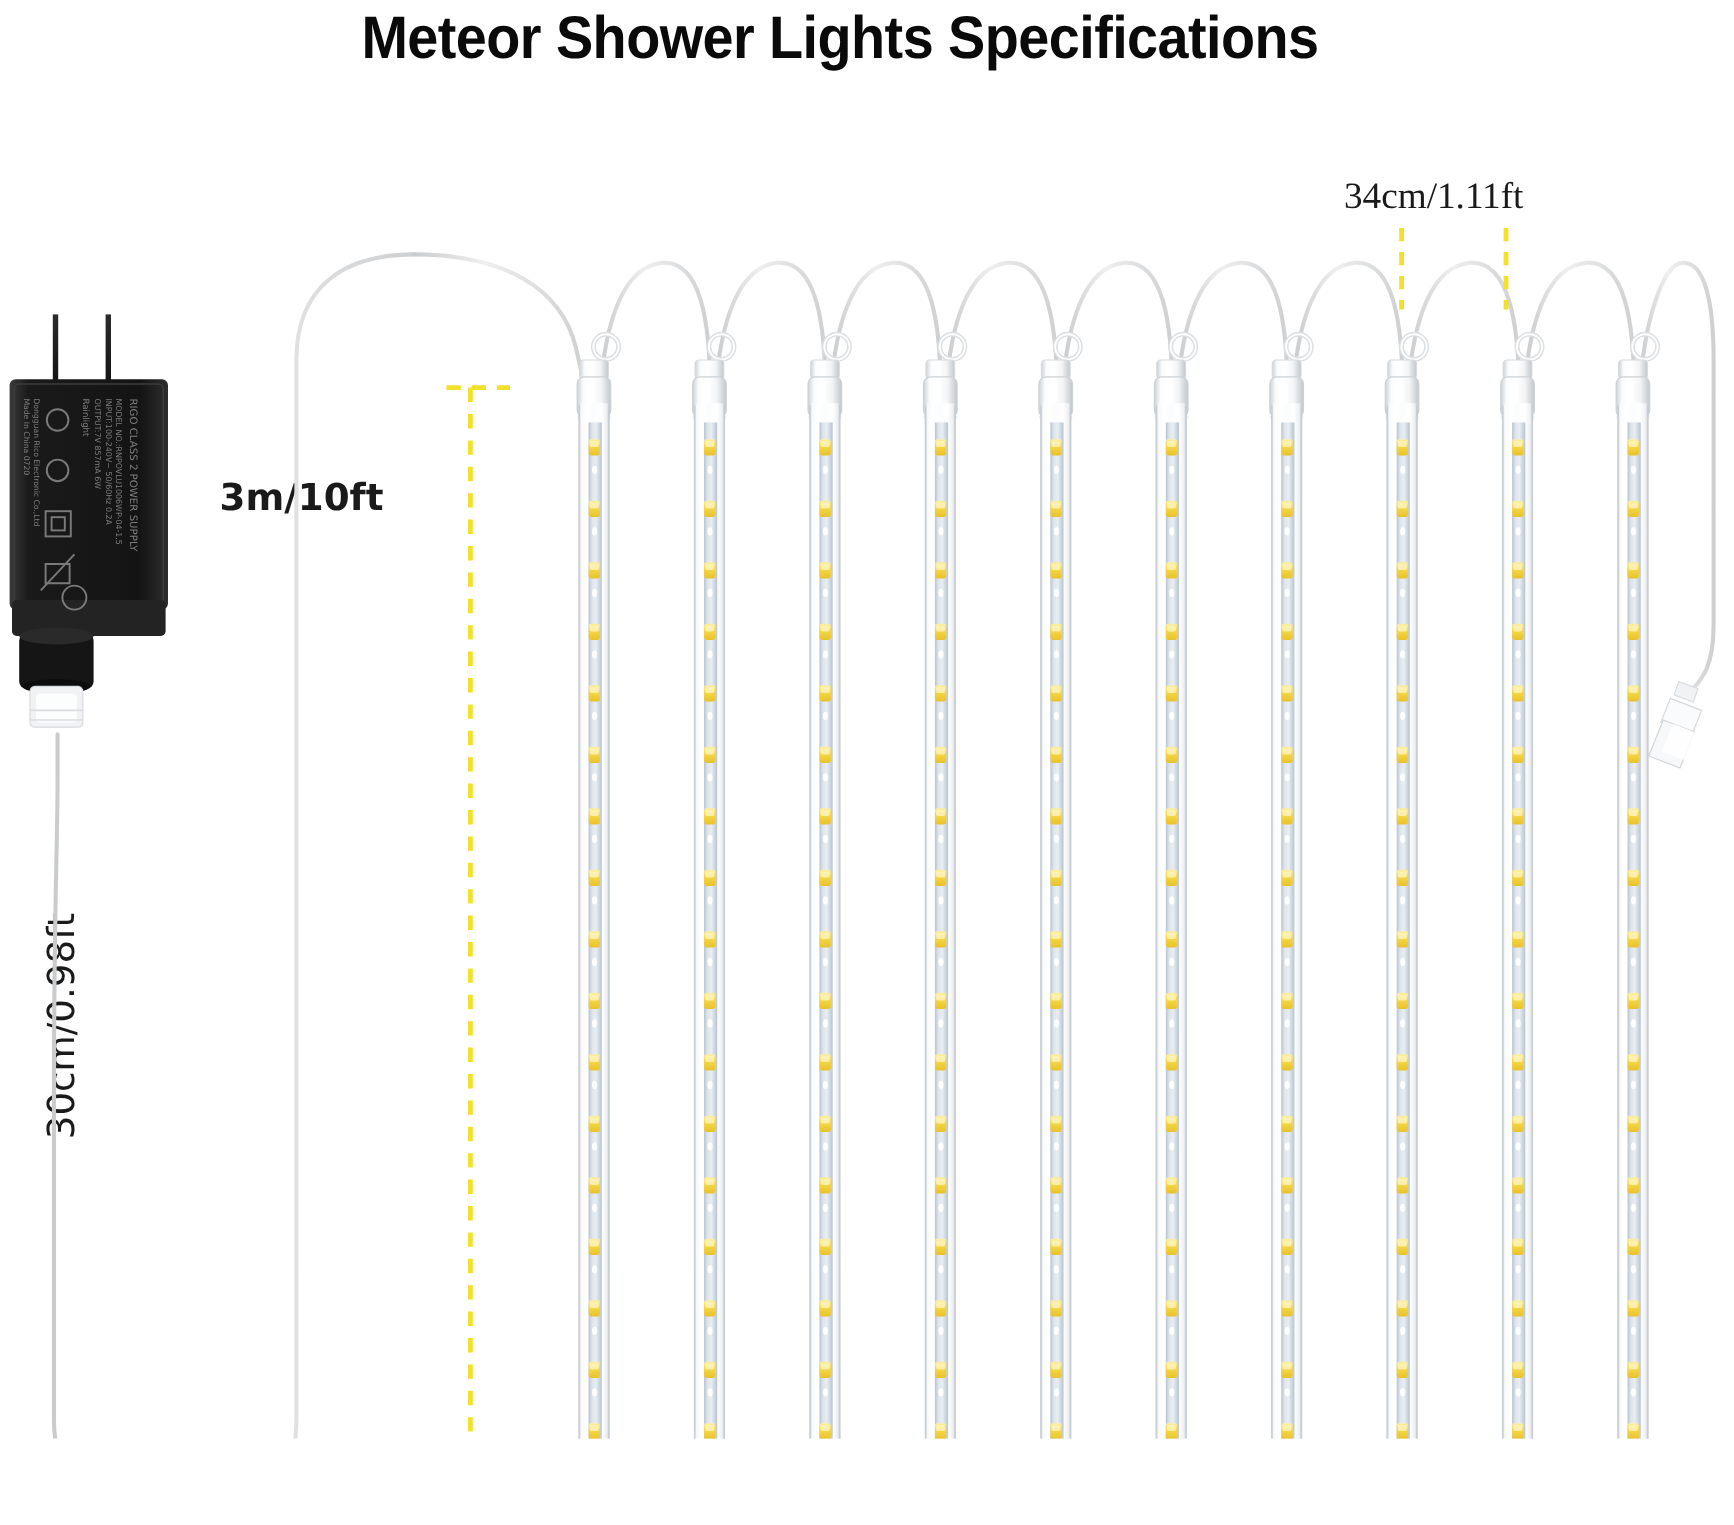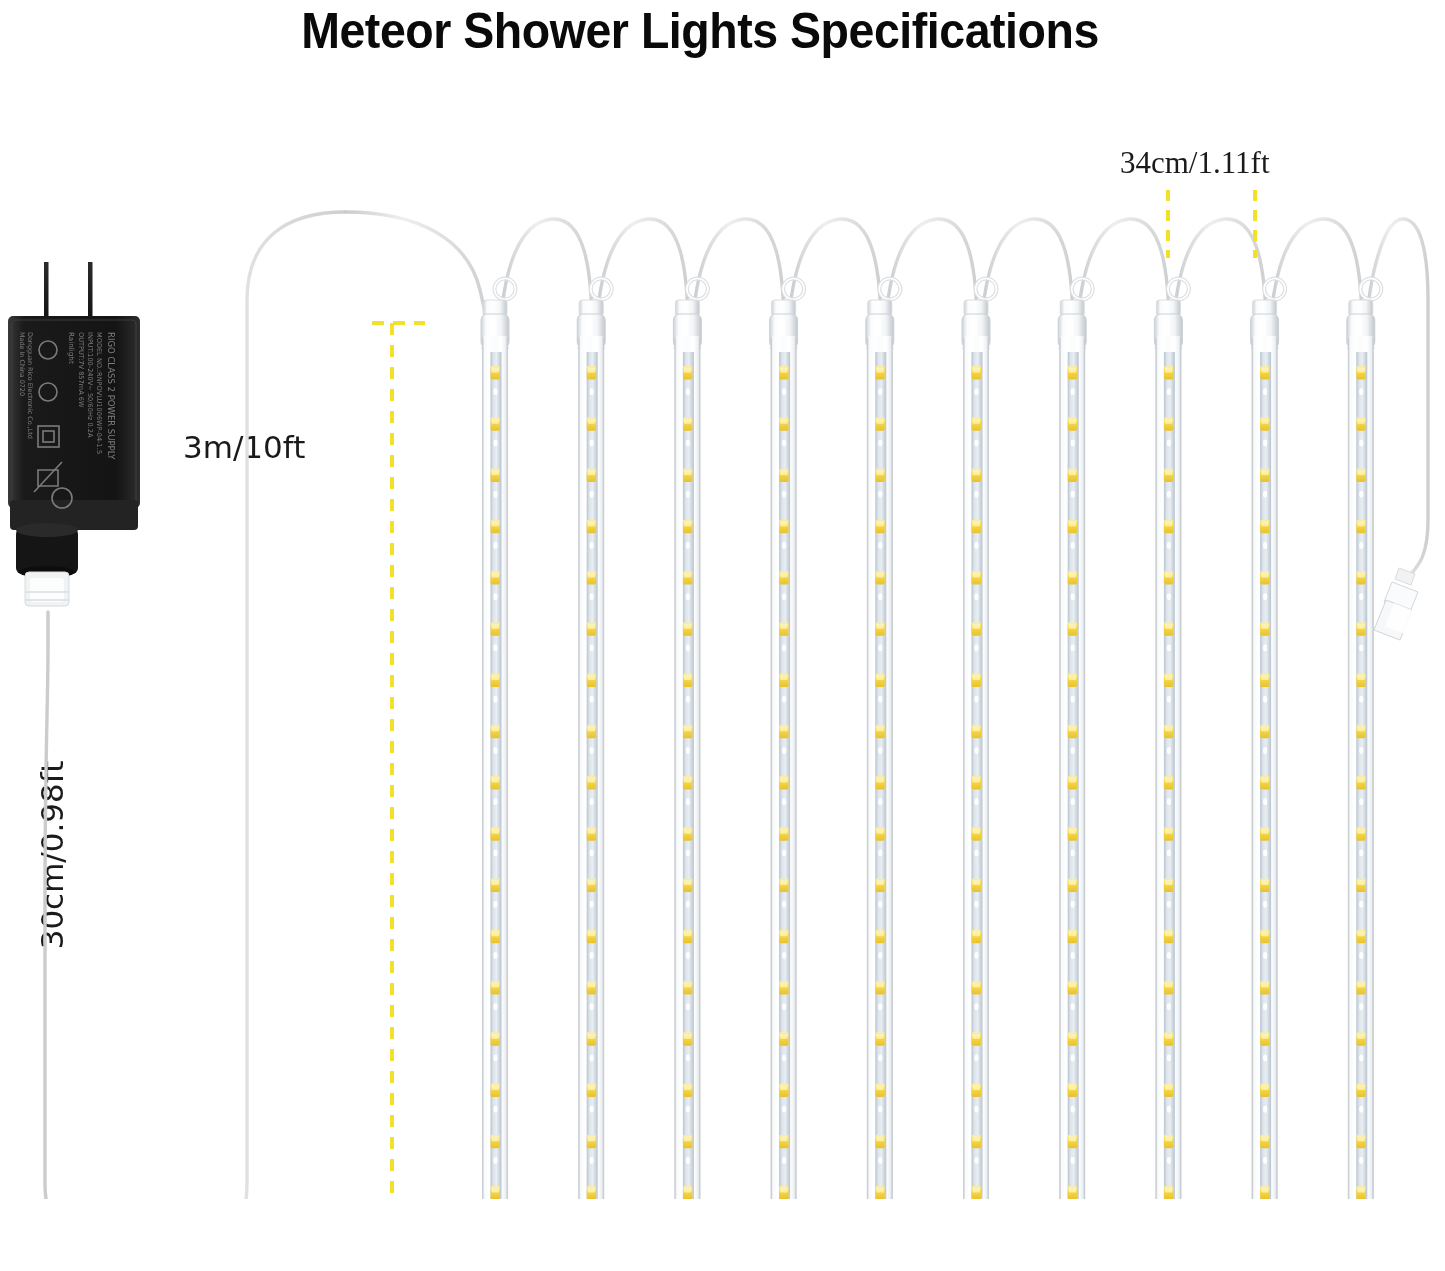--- a/index.html
+++ b/index.html
@@ -42,21 +42,22 @@
     white-space: nowrap;
     letter-spacing: 0px;
   }
   #label-34cm {
     left: 1120px;
     top: 145px;
     font-family: Liberation Serif, serif;
   }
   #label-3m {
     left: 183px;
-    top: 429px;
+    top: 397px;
+    font-weight: bold;
   }
   #label-30cm {
     left: -63px;
     top: 837px;
     width: 230px;
     text-align: center;
     transform: rotate(-90deg);
     transform-origin: center center;
   }
   

